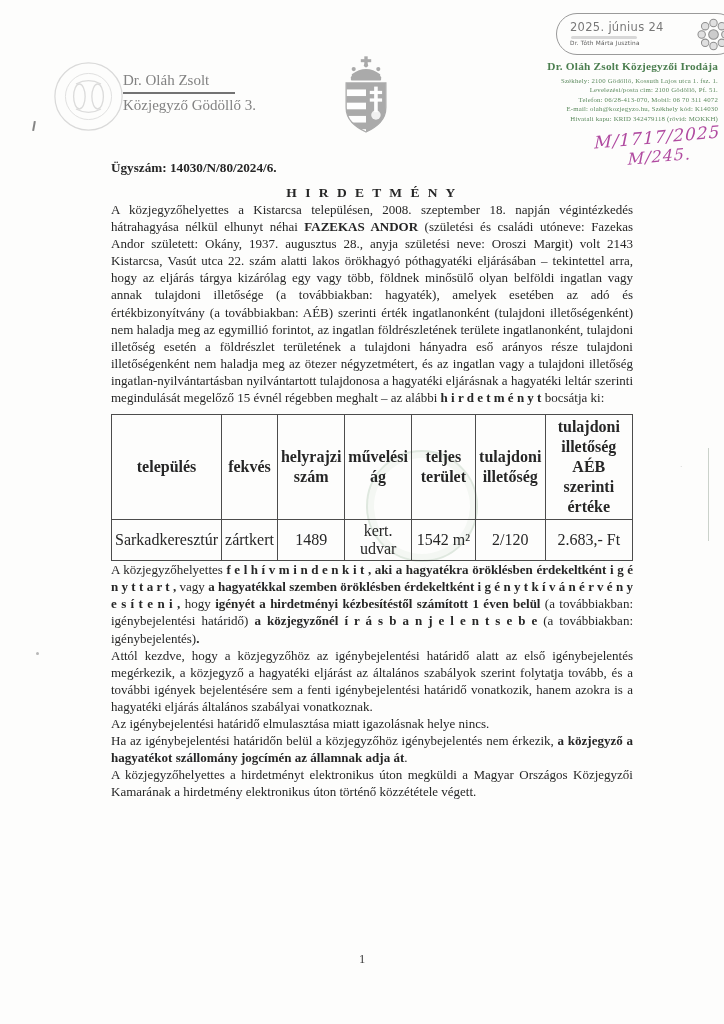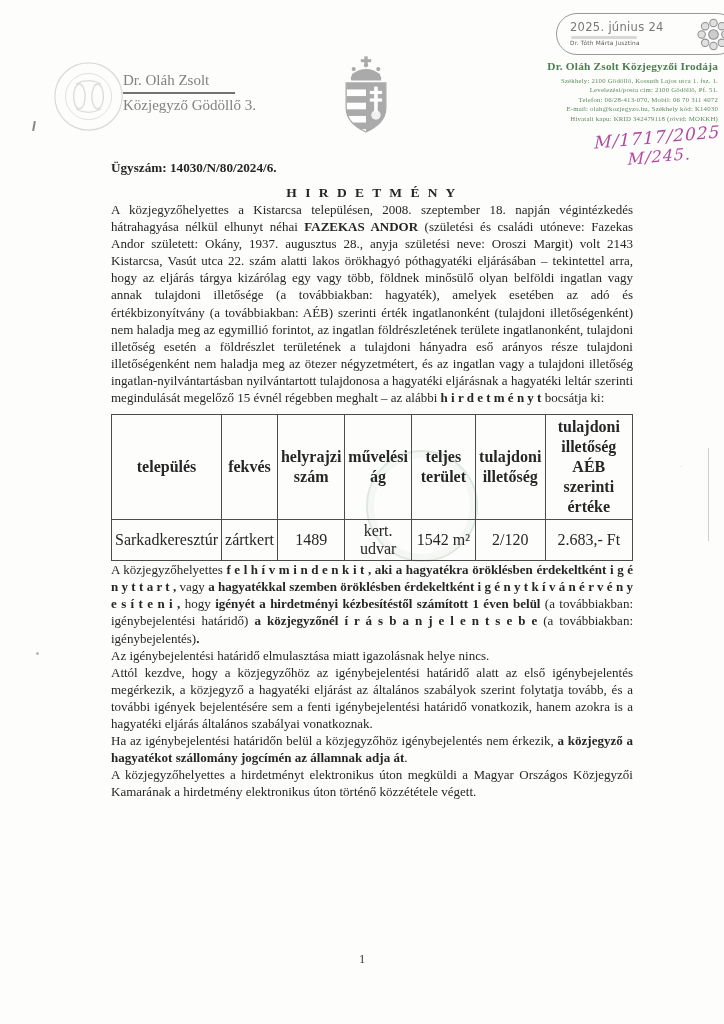--- a/index.html
+++ b/index.html
@@ -182,22 +182,22 @@
           <td>1489</td>
           <td>kert. udvar</td>
           <td>1542 m²</td>
           <td>2/120</td>
           <td>2.683,- Ft</td>
         </tr>
       </tbody>
     </table>
 
     <p class="body mt-md"><span>A közjegyzőhelyettes </span><span class="b">f e l h í v   m i n d e n k i t ,  aki a hagyatékra öröklésben érdekeltként  i g é n y t   t a r t ,</span><span> vagy </span><span class="b">a hagyatékkal szemben öröklésben érdekeltként  i g é n y t   k í v á n   é r v é n y e s í t e n i ,</span><span> hogy </span><span class="b">igényét a hirdetményi kézbesítéstől számított 1 éven belül</span><span> (a továbbiakban: igénybejelentési határidő) </span><span class="b">a közjegyzőnél  í r á s b a n   j e l e n t s e   b e</span><span> (a továbbiakban: igénybejelentés)</span><span class="b">.</span></p>
+    <p class="body mt-md"><span>Attól kezdve, hogy a közjegyzőhöz az igénybejelentési határidő alatt az első igénybejelentés megérkezik, a közjegyző a hagyatéki eljárást az általános szabályok szerint folytatja tovább, és a további igények bejelentésére sem a fenti igénybejelentési határidő vonatkozik, hanem azokra is a hagyatéki eljárás általános szabályai vonatkoznak.</span></p>
     <p class="body mt-md"><span>Az igénybejelentési határidő elmulasztása miatt igazolásnak helye nincs.</span></p>
-    <p class="body mt-md"><span>Attól kezdve, hogy a közjegyzőhöz az igénybejelentési határidő alatt az első igénybejelentés megérkezik, a közjegyző a hagyatéki eljárást az általános szabályok szerint folytatja tovább, és a további igények bejelentésére sem a fenti igénybejelentési határidő vonatkozik, hanem azokra is a hagyatéki eljárás általános szabályai vonatkoznak.</span></p>
     <p class="body mt-md"><span>Ha az igénybejelentési határidőn belül a közjegyzőhöz igénybejelentés nem érkezik, </span><span class="b">a közjegyző a hagyatékot szállomány jogcímén az államnak adja át</span><span>.</span></p>
     <p class="body mt-md"><span>A közjegyzőhelyettes a hirdetményt elektronikus úton megküldi a Magyar Országos Közjegyzői Kamarának a hirdetmény elektronikus úton történő közzététele végett.</span></p>
 
   </div>
 
   <div class="page-number">1</div>
 
 </div>
 
 </body></html>

